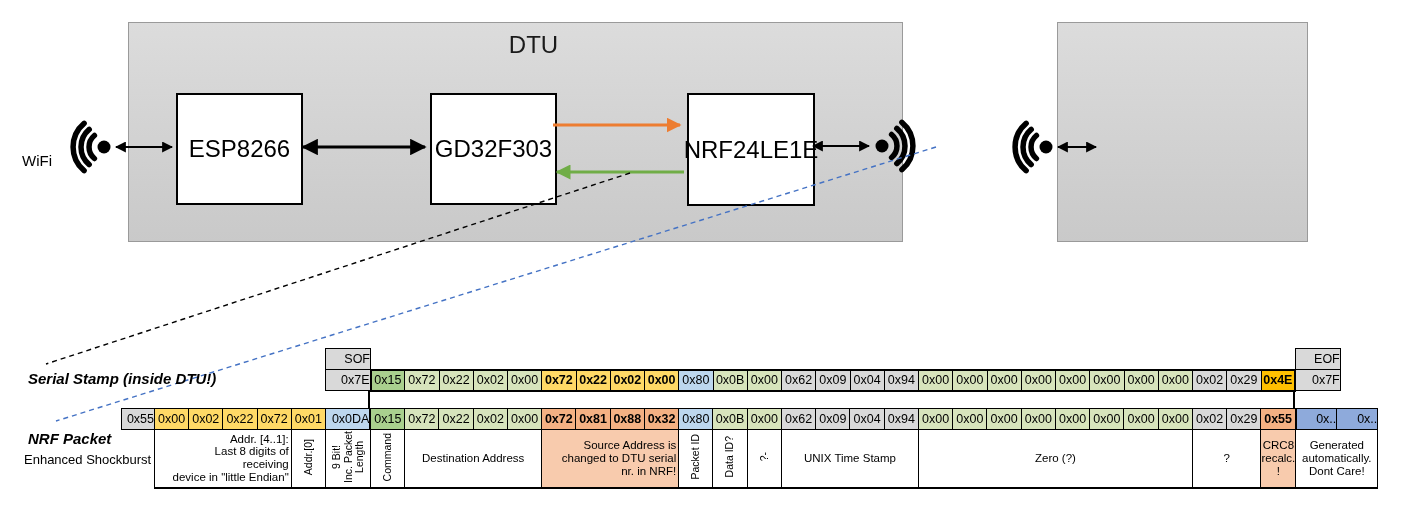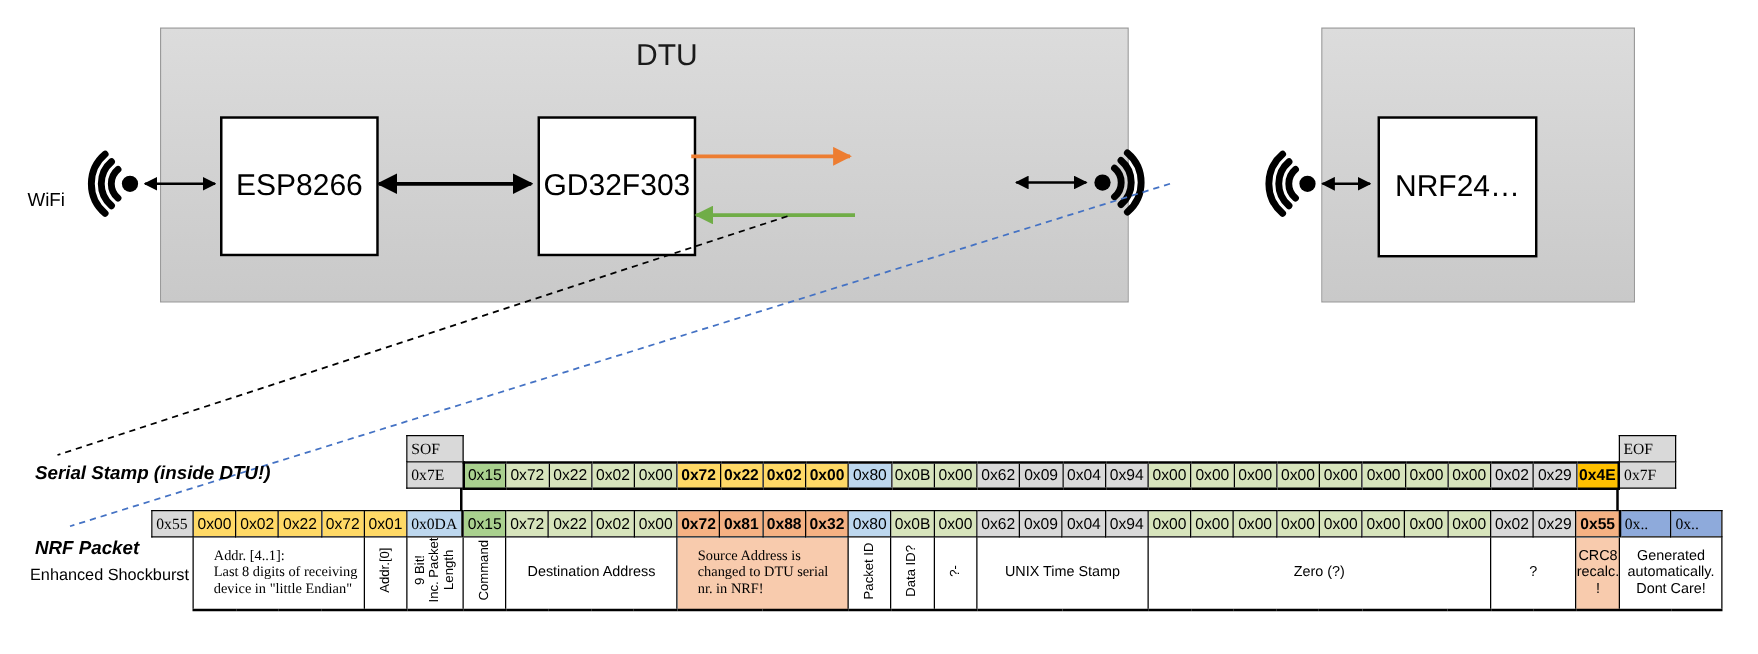--- a/index.html
+++ b/index.html
@@ -27,21 +27,21 @@
   .dashb{stroke:#000;stroke-width:1.4;stroke-dasharray:5 4;}
   .dashblue{stroke:var(--c-dash_blue);stroke-width:1.4;stroke-dasharray:5 4;}
   .mfill-k{fill:#000;} .mfill-o{fill:var(--c-arrow_orange);} .mfill-g{fill:var(--c-arrow_green);}
 
   
   table{position:absolute;border-collapse:collapse;table-layout:fixed;}
   td{border:1px solid #000;padding:0;text-align:center;vertical-align:middle;
      font-size:12.5px;line-height:1.12;white-space:pre-line;overflow:hidden;}
   td.nob{border:none;background:transparent;}
   .row-h{height:21px;} .row-v{height:21px;} .row-a{height:58px;}
-  .tal{text-align:left;padding-left:3px;font-family:Liberation Serif, serif;}
+  .tal{text-align:right;padding-left:3px;}
   .bold{font-weight:bold;}
   .tkl{border-left:2px solid #000;} .tkr{border-right:2px solid #000;}
   .tkt{border-top:2px solid #000;} .tkb{border-bottom:2px solid #000;}
   .ann{font-size:11.5px;border-bottom:2px solid #000;background:#fff;}
   .pad{padding-left:16px;padding-right:2px;}
   .vtext{display:inline-block;writing-mode:vertical-rl;transform:rotate(180deg);
          font-size:10.5px;line-height:1.1;}
   .c-grey{background:var(--c-grey);} .c-greylight{background:var(--c-greylight);}
   .c-gdark{background:var(--c-gdark);} .c-glight{background:var(--c-glight);}
   .c-gold{background:var(--c-gold);} .c-blue{background:var(--c-blue);margin-left:36px;}
@@ -58,26 +58,26 @@
 <div id="canvas">
 
   <div class="big-box" id="dtu-box" style="left:128px;top:22px;width:737px;height:218px;">
     <div class="big-title">DTU</div>
     <div class="chip" style="left:47px;top:70px;width:123px;height:108px">
       <span>ESP8266</span>
     </div>
     <div class="chip" style="left:301px;top:70px;width:123px;height:108px">
       <span>GD32F303</span>
     </div>
+    <div class="chip" style="left:558px;top:70px;width:124px;height:109px">
+      <span>NRF24LE1E</span>
+    </div>
   </div>
 
   <div class="big-box" id="inverter-box" style="left:1057px;top:22px;width:213px;height:218px;">
-    <div class="chip" style="left:44px;top:70px;width:124px;height:109px">
-      <span>NRF24…</span>
-    </div>
   </div>
 
   <div id="wifi-label">WiFi</div>
 
   <svg class="icon" style="left:58px;top:117px" width="60" height="60" viewBox="0 0 60 60">
     <circle cx="46" cy="30" r="6.5"></circle>
     <path d="M36.4 18.5 A15 15 0 0 0 36.4 41.5"></path>
     <path d="M31.2 12.4 A23 23 0 0 0 31.2 47.6"></path>
     <path d="M26.1 6.3 A31 31 0 0 0 26.1 53.7"></path>
   </svg>

